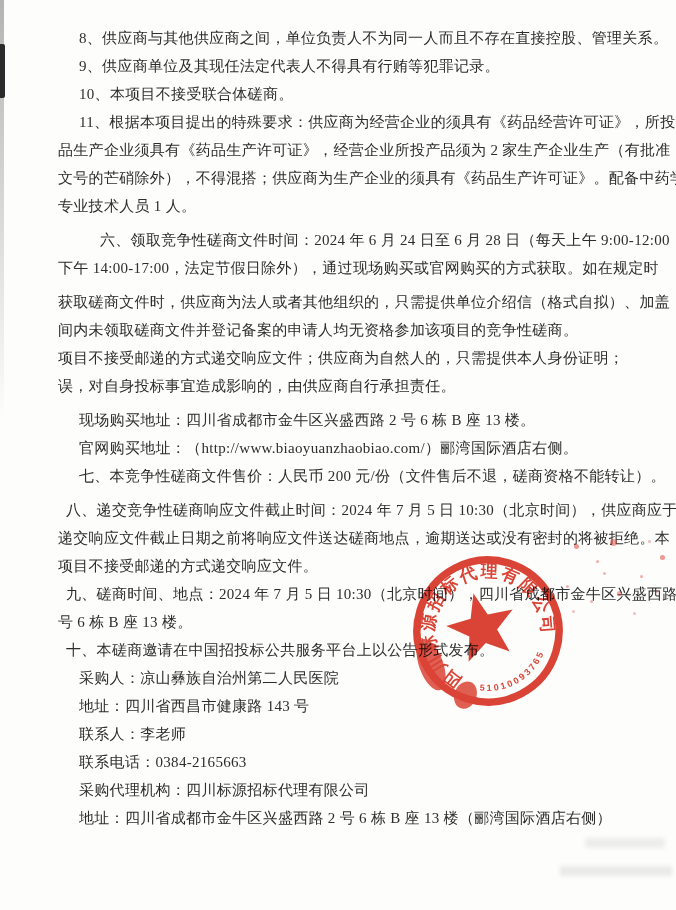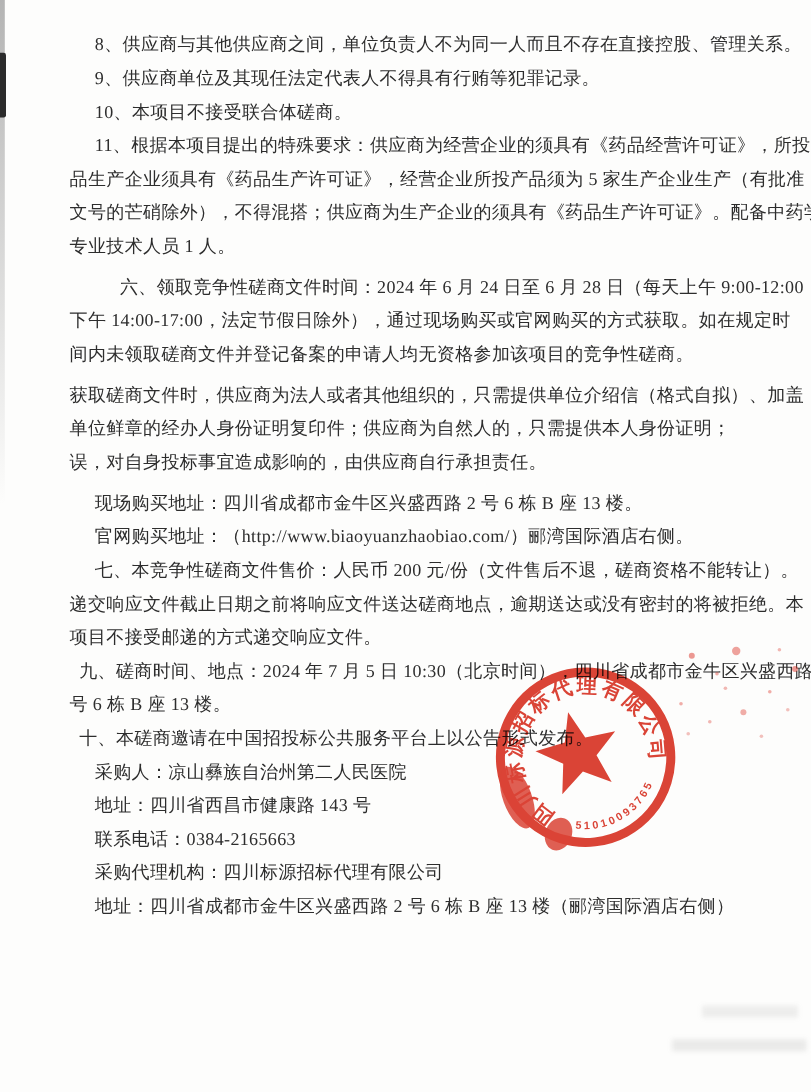--- a/index.html
+++ b/index.html
@@ -72,39 +72,41 @@
 </head>
 <body>
 
 <div class="page">
 
   <div class="doc-body">
       <div class="line item">8、供应商与其他供应商之间，单位负责人不为同一人而且不存在直接控股、管理关系。</div>
       <div class="line item">9、供应商单位及其现任法定代表人不得具有行贿等犯罪记录。</div>
       <div class="line item">10、本项目不接受联合体磋商。</div>
       <div class="line item">11、根据本项目提出的特殊要求：供应商为经营企业的须具有《药品经营许可证》，所投产</div>
-      <div class="line cont">品生产企业须具有《药品生产许可证》，经营企业所投产品须为 5 家生产企业生产（有批准</div>
+      <div class="line cont">品生产企业须具有《药品生产许可证》，经营企业所投产品须为 2 家生产企业生产（有批准</div>
       <div class="line cont">文号的芒硝除外），不得混搭；供应商为生产企业的须具有《药品生产许可证》。配备中药学</div>
       <div class="line cont">专业技术人员 1 人。</div>
       <div class="line section gap">六、领取竞争性磋商文件时间：2024 年 6 月 24 日至 6 月 28 日（每天上午 9:00-12:00，</div>
       <div class="line cont">下午 14:00-17:00，法定节假日除外），通过现场购买或官网购买的方式获取。如在规定时</div>
+      <div class="line cont gap">获取磋商文件时，供应商为法人或者其他组织的，只需提供单位介绍信（格式自拟）、加盖</div>
       <div class="line cont">间内未领取磋商文件并登记备案的申请人均无资格参加该项目的竞争性磋商。</div>
-      <div class="line cont gap">获取磋商文件时，供应商为法人或者其他组织的，只需提供单位介绍信（格式自拟）、加盖</div>
-      <div class="line cont">单位鲜章的经办人身份证明复印件；供应商为自然人的，只需提供本人身份证明；</div>
+      <div class="line cont">项目不接受邮递的方式递交响应文件；供应商为自然人的，只需提供本人身份证明；</div>
       <div class="line cont">误，对自身投标事宜造成影响的，由供应商自行承担责任。</div>
       <div class="line item gap">现场购买地址：四川省成都市金牛区兴盛西路 2 号 6 栋 B 座 13 楼。</div>
       <div class="line item">官网购买地址：（http://www.biaoyuanzhaobiao.com/）郦湾国际酒店右侧。</div>
       <div class="line item">七、本竞争性磋商文件售价：人民币 200 元/份（文件售后不退，磋商资格不能转让）。</div>
+      <div class="line item-sm gap">八、递交竞争性磋商响应文件截止时间：2024 年 7 月 5 日 10:30（北京时间），供应商应于</div>
       <div class="line cont">递交响应文件截止日期之前将响应文件送达磋商地点，逾期送达或没有密封的将被拒绝。本</div>
       <div class="line cont">项目不接受邮递的方式递交响应文件。</div>
       <div class="line item-sm">九、磋商时间、地点：2024 年 7 月 5 日 10:30（北京时间），四川省成都市金牛区兴盛西路 2</div>
       <div class="line cont">号 6 栋 B 座 13 楼。</div>
       <div class="line item-sm">十、本磋商邀请在中国招投标公共服务平台上以公告形式发布。</div>
       <div class="line item">采购人：凉山彝族自治州第二人民医院</div>
       <div class="line item">地址：四川省西昌市健康路 143 号</div>
+      <div class="line item">联系人：李老师</div>
       <div class="line item">联系电话：0384-2165663</div>
       <div class="line item">采购代理机构：四川标源招标代理有限公司</div>
       <div class="line item">地址：四川省成都市金牛区兴盛西路 2 号 6 栋 B 座 13 楼（郦湾国际酒店右侧）</div>
     </div>
 
   <svg class="seal" viewBox="0 0 160 160" xmlns="http://www.w3.org/2000/svg">
     <g transform="rotate(-28 80 80)" fill="#d93425">
       <circle class="seal-ring" cx="80" cy="80" r="71" stroke="#d93425"></circle>
       <path id="sealTextPath" d="M 35.8 111 A 54 54 0 1 1 124.2 111" fill="none"></path>
       <path id="sealNumPath" d="M 39.9 124.6 A 60 60 0 0 0 120.1 124.6" fill="none"></path>

